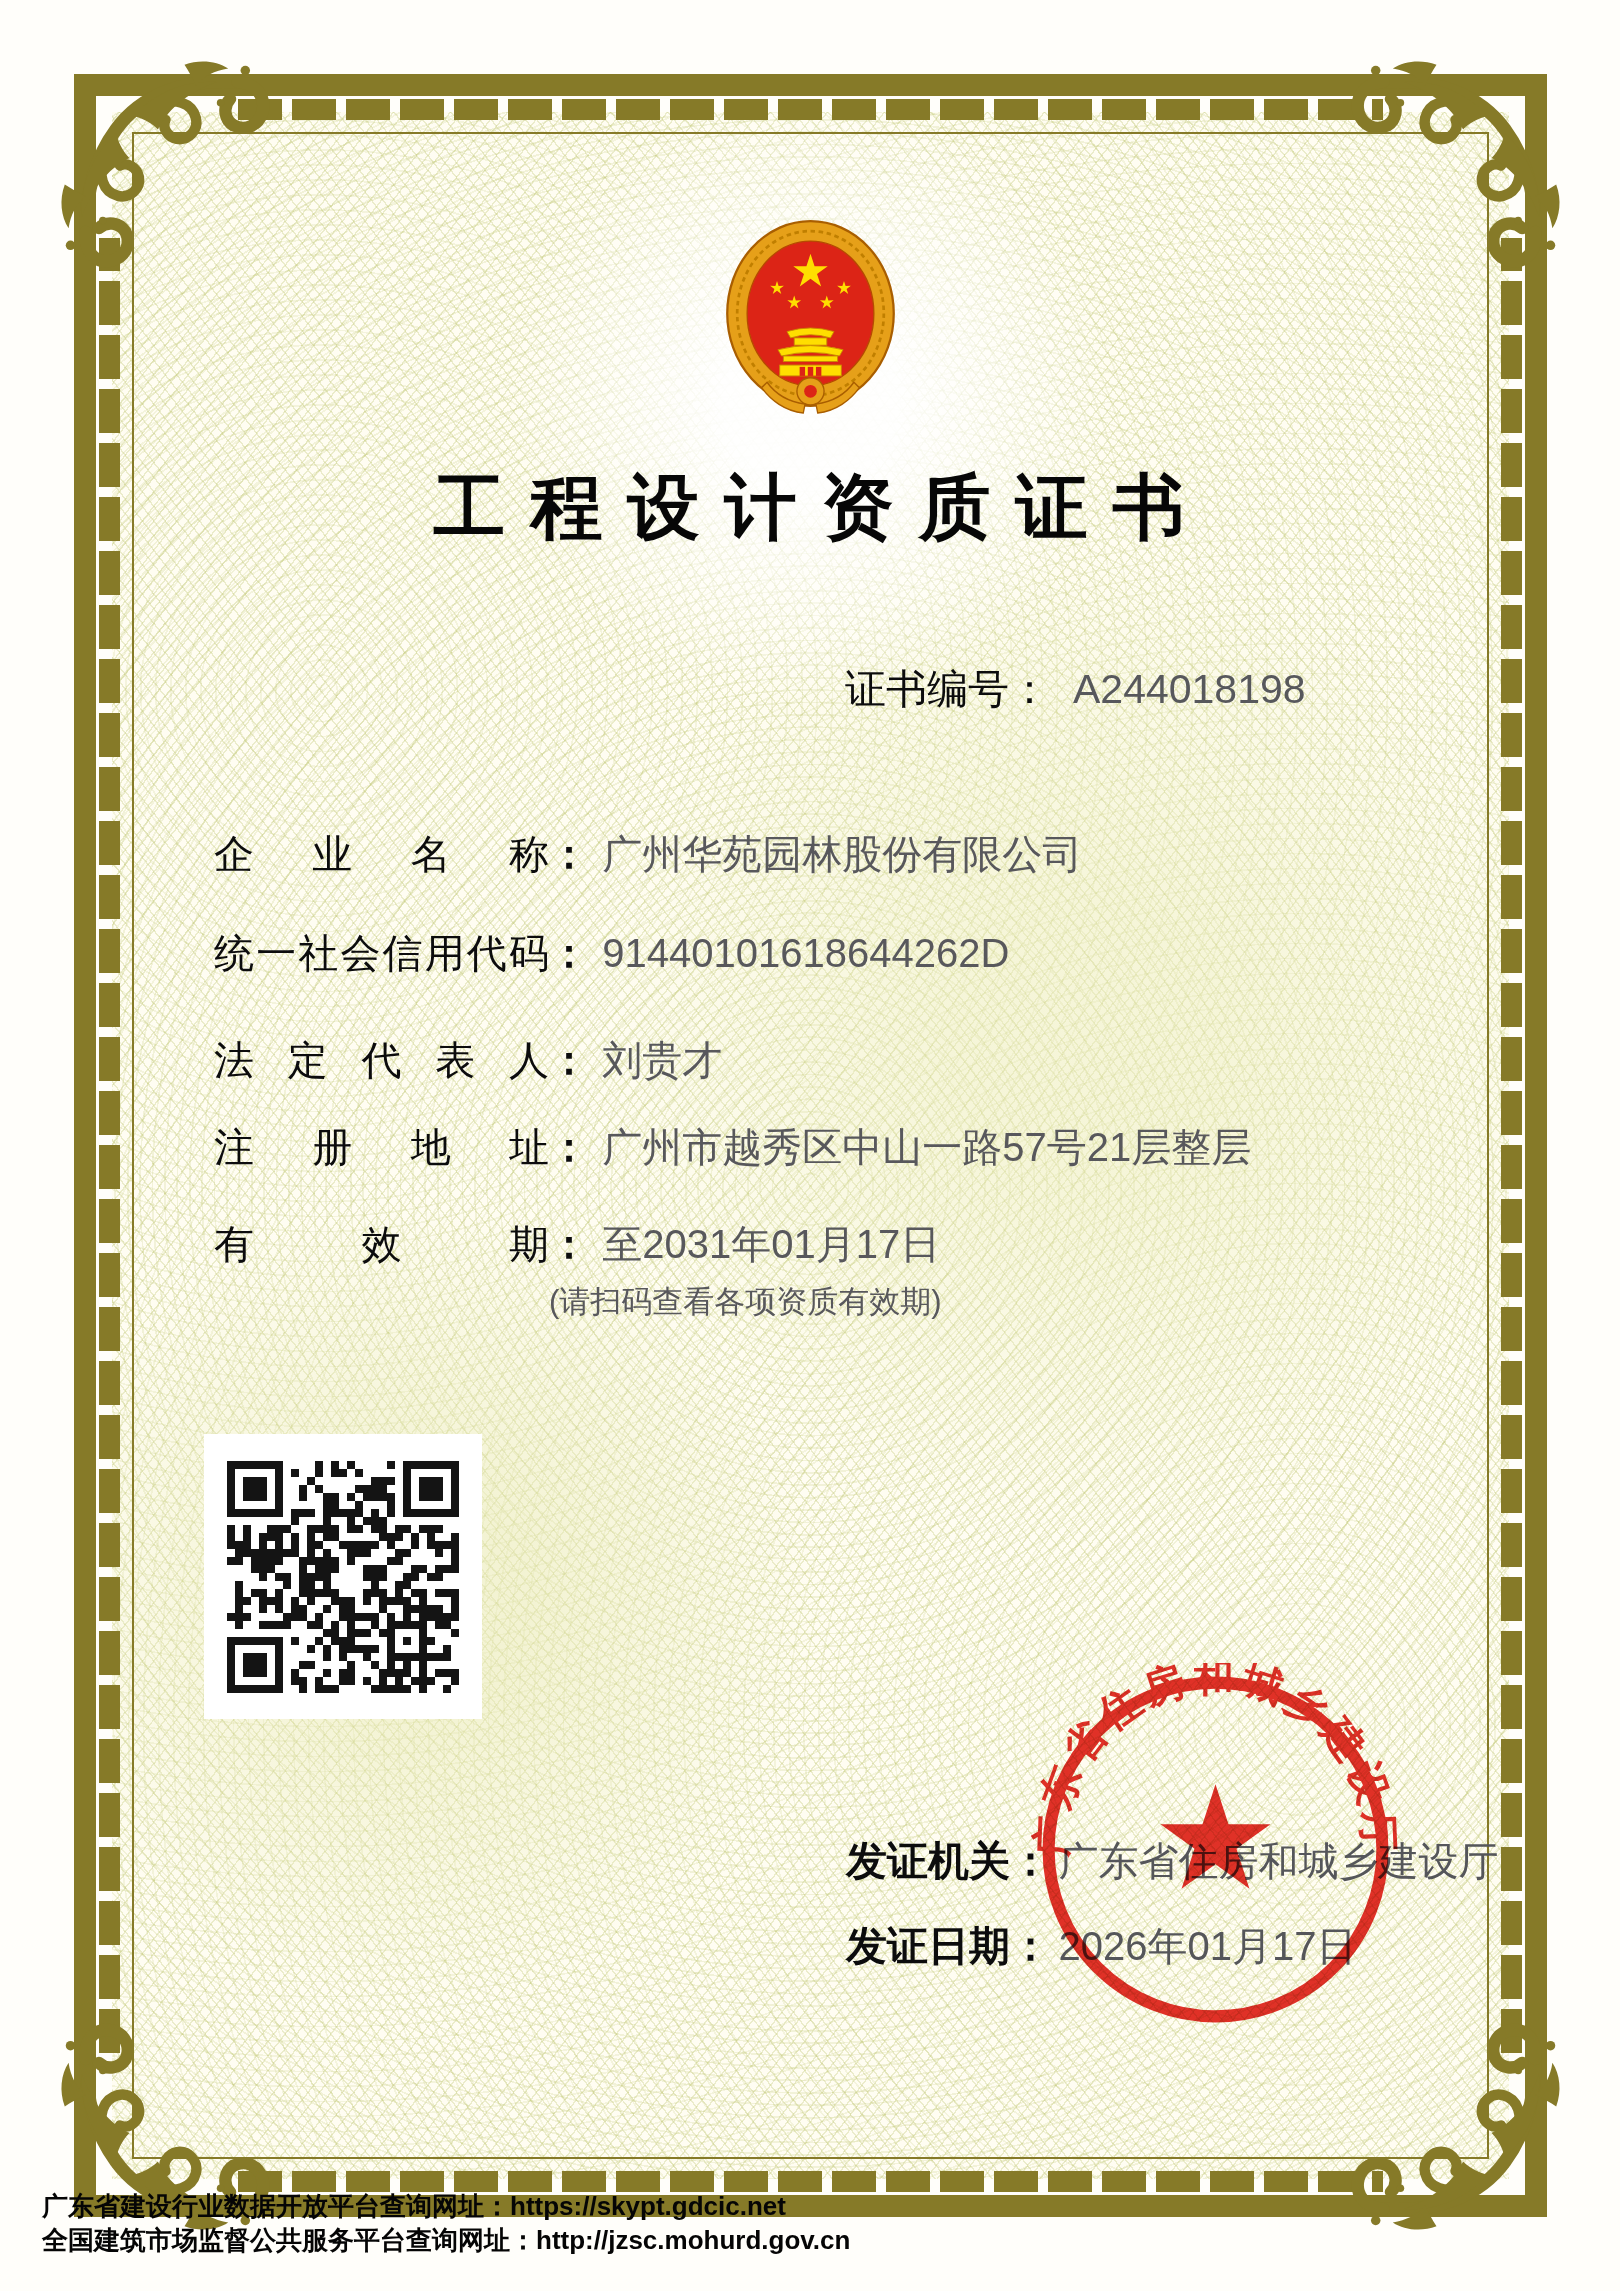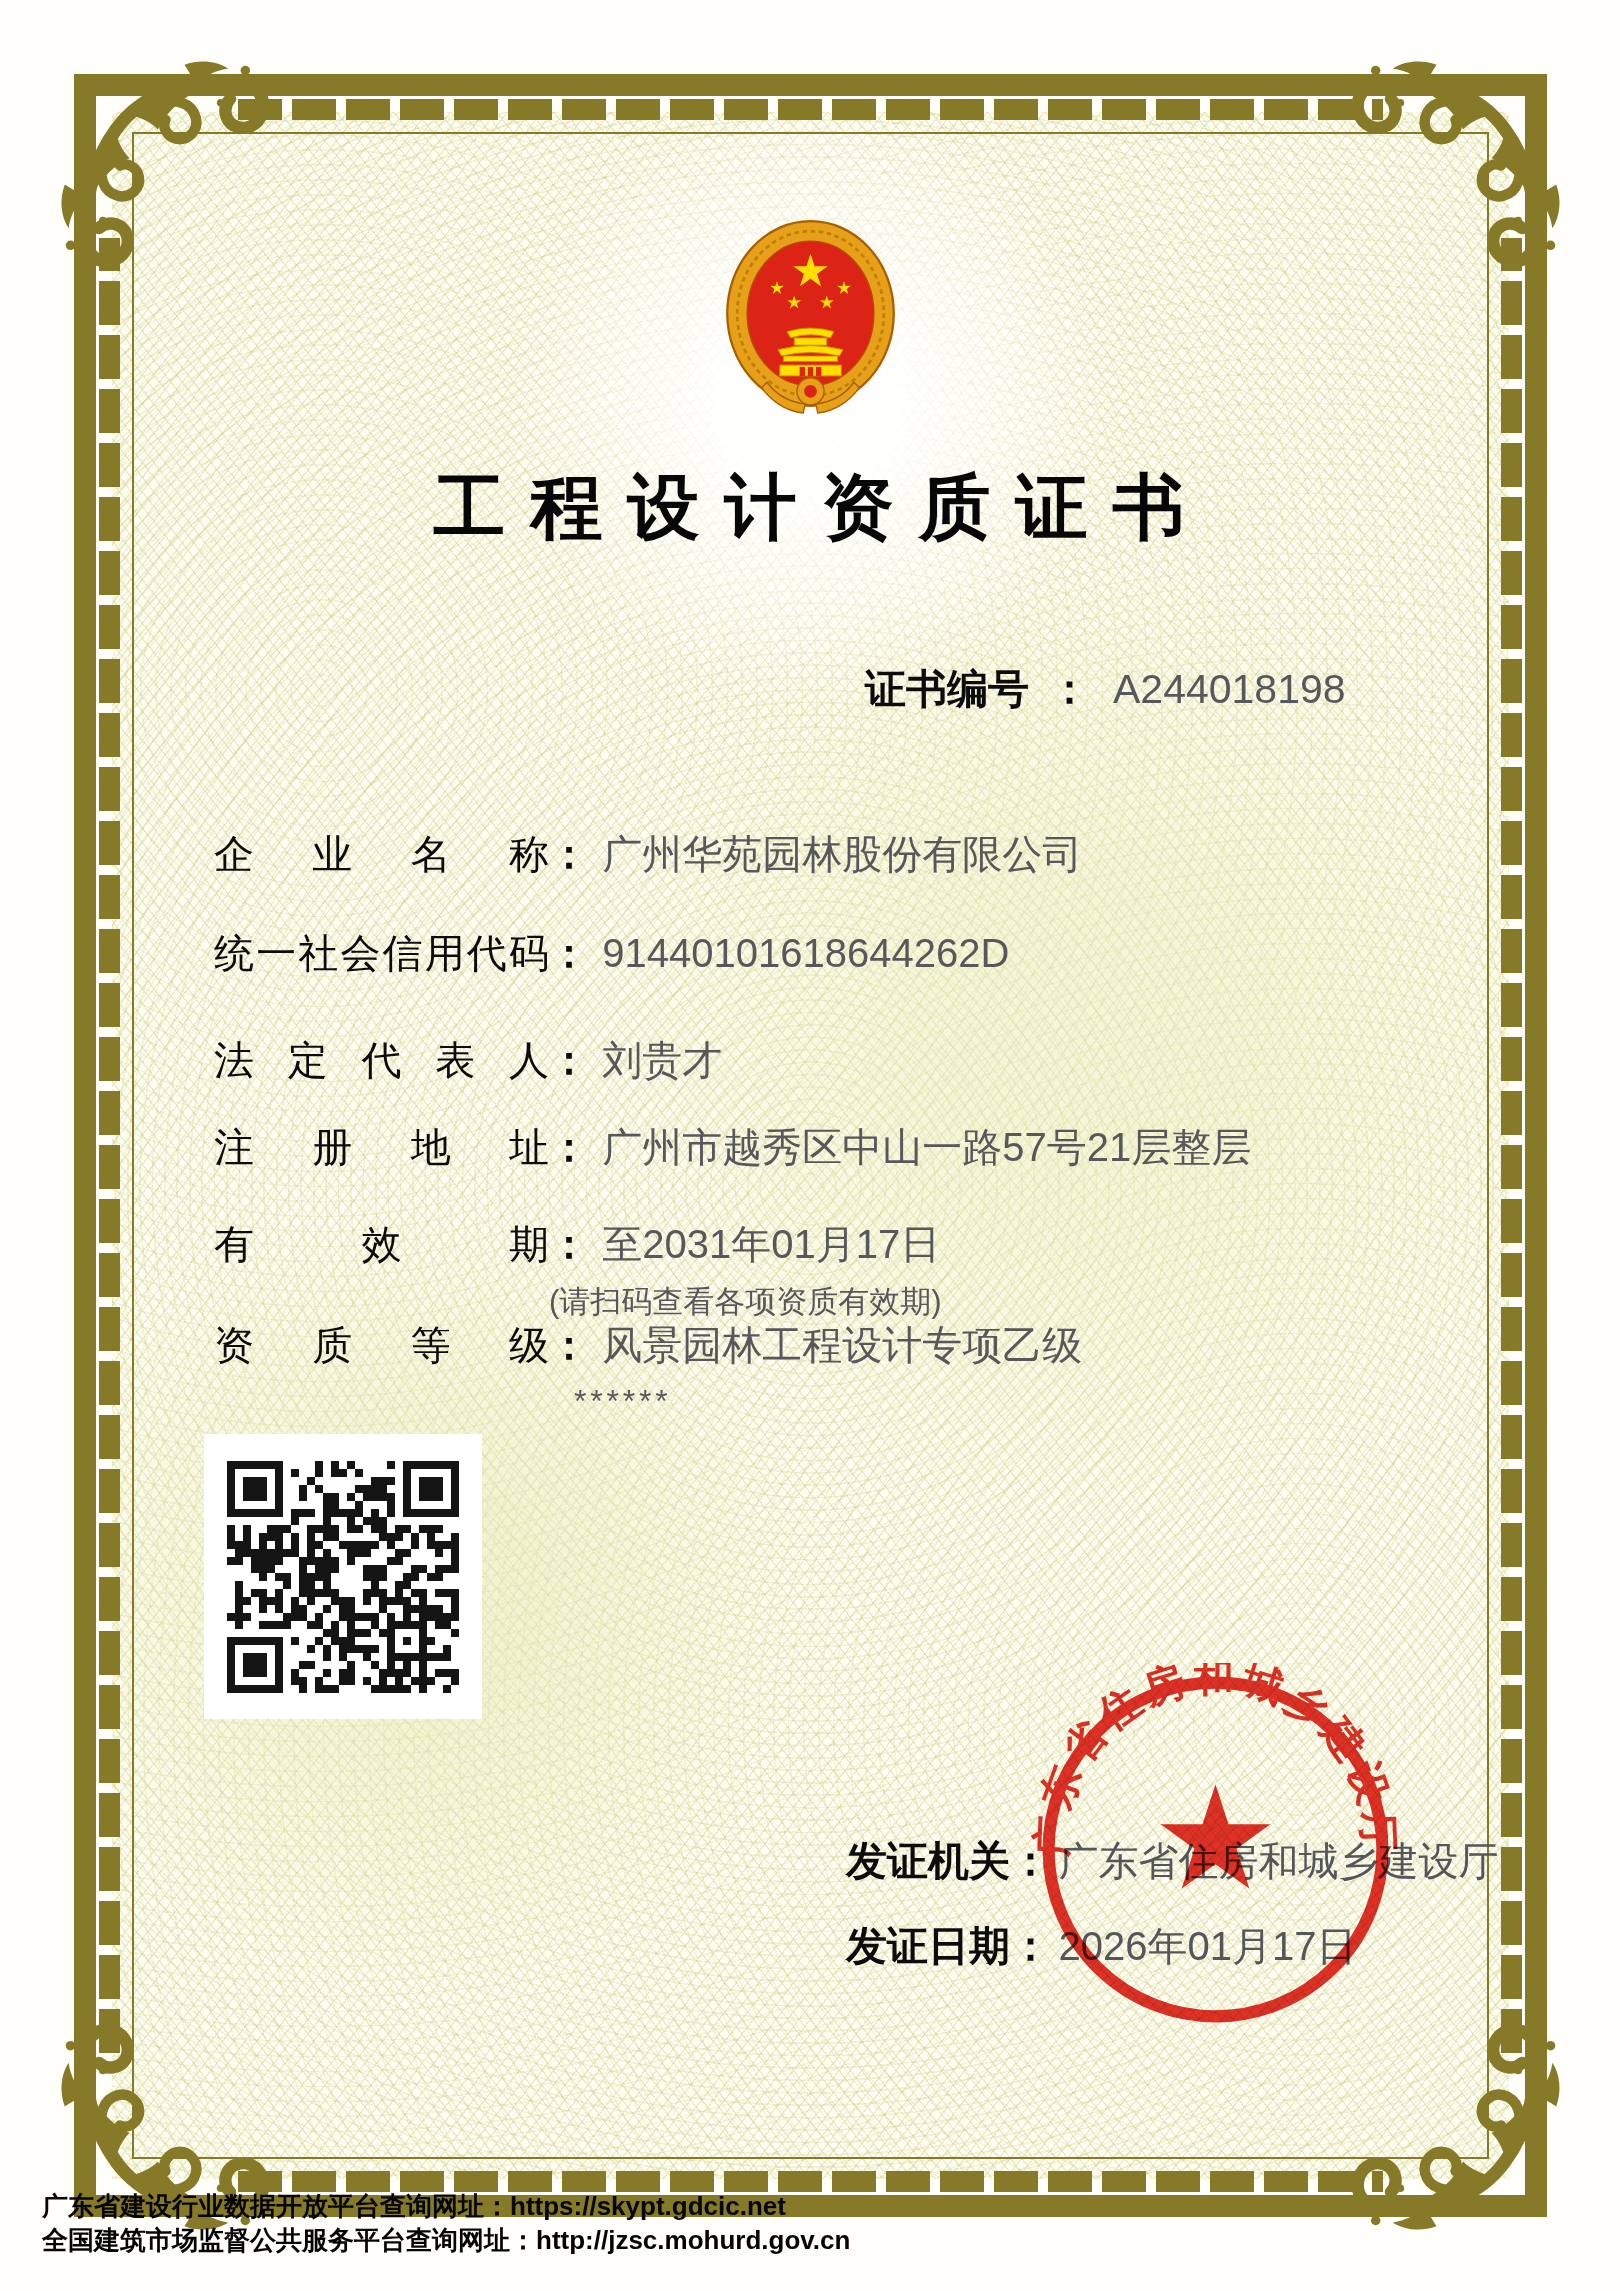--- a/index.html
+++ b/index.html
@@ -34,21 +34,21 @@
   .corner.tr{right:42px;top:42px;transform:scaleX(-1);}
   .corner.bl{left:42px;bottom:42px;transform:scaleY(-1);}
   .corner.br{right:42px;bottom:42px;transform:scale(-1,-1);}
   
   .emblem{position:absolute;left:720px;top:213px;width:181px;height:210px;z-index:4;}
   .title{
     position:absolute;left:0;right:0;top:470px;z-index:4;text-align:center;
     font-size:72px;font-weight:800;color:#070707;letter-spacing:25px;padding-left:22px;line-height:1.05;
   }
   .certno{position:absolute;left:845px;top:662px;z-index:4;font-size:41px;white-space:nowrap;}
-  .certno .lbl{font-weight:700;color:#0c0c0d;margin-left:20px;}
+  .certno .lbl{font-weight:400;color:#0c0c0d;}
   .certno .val{color:#57585c;margin-left:23px;}
   .row{position:absolute;left:214px;z-index:4;white-space:nowrap;font-size:40px;}
   .flabel{display:inline-block;width:335px;vertical-align:bottom;
           font-weight:400;color:#0c0c0d;text-align:justify;text-align-last:justify;text-justify:inter-character;}
   .fcolon{font-weight:800;color:#0c0c0d;}
   .fval{color:#58585c;padding-left:13.3px;text-align:center;}
   .fnote{margin-left:335px;margin-top:9px;font-size:31px;color:#58585c;}
   .fstars{margin-left:360px;margin-top:9.5px;font-size:32px;color:#58585c;letter-spacing:3.8px;}
   .qr-box{position:absolute;left:204px;top:1434px;width:278px;height:285px;background:#ffffff;z-index:4;
           display:flex;align-items:center;justify-content:center;}
@@ -151,24 +151,20 @@
   </div>
   <div class="row" style="top:1033px">
     <span class="flabel">法定代表人</span><span class="fcolon">：</span><span class="fval">刘贵才</span>
   </div>
   <div class="row" style="top:1120px">
     <span class="flabel">注册地址</span><span class="fcolon">：</span><span class="fval">广州市越秀区中山一路57号21层整层</span>
   </div>
   <div class="row" style="top:1217px">
     <span class="flabel">有效期</span><span class="fcolon">：</span><span class="fval">至2031年01月17日</span>
     <div class="fnote">(请扫码查看各项资质有效期)</div>
-  </div>
-  <div class="row" style="top:1318px">
-    <span class="flabel">资质等级</span><span class="fcolon">：</span><span class="fval">风景园林工程设计专项乙级</span>
-    <div class="fstars">******</div>
   </div>
 
   <div class="qr-box">
     <svg id="qrsvg" width="232" height="232" viewBox="0 0 29 29" shape-rendering="crispEdges">
         <rect x="11" y="0" width="1" height="1" fill="#141414"></rect>
         <rect x="13" y="0" width="1" height="1" fill="#141414"></rect>
         <rect x="15" y="0" width="1" height="1" fill="#141414"></rect>
         <rect x="20" y="0" width="1" height="1" fill="#141414"></rect>
         <rect x="8" y="1" width="1" height="1" fill="#141414"></rect>
         <rect x="11" y="1" width="1" height="1" fill="#141414"></rect>

